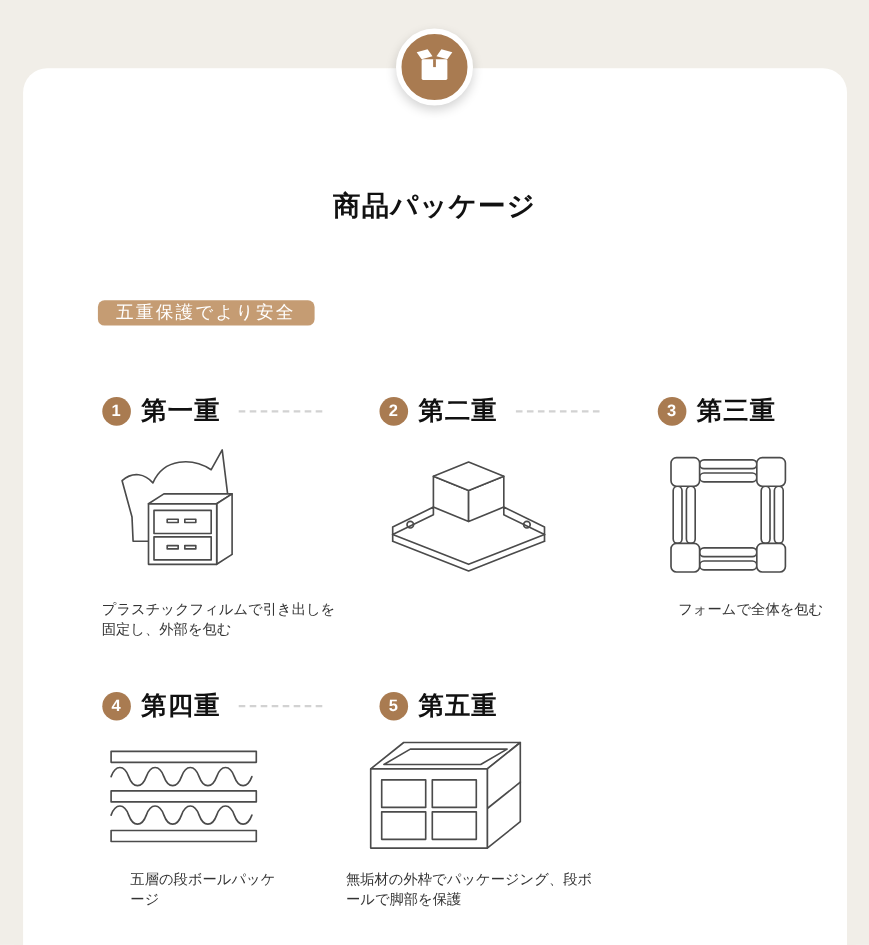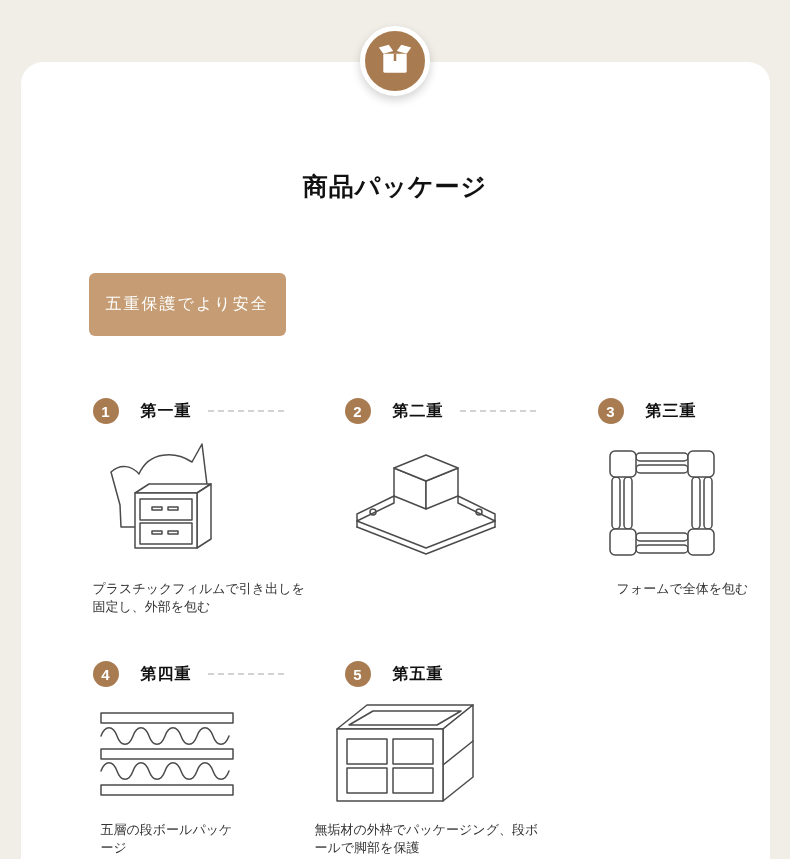--- a/index.html
+++ b/index.html
@@ -19,37 +19,37 @@
   .card{position:absolute;left:8px;right:8px;top:62px;bottom:-30px;background:var(--card_bg);border-radius:22px;}
   
   .top-badge{position:absolute;left:50%;top:26px;transform:translateX(-50%);width:70px;height:70px;border-radius:50%;
     background:var(--accent);border:5px solid #ffffff;box-shadow:0 4px 10px rgba(0,0,0,.18);
     display:flex;align-items:center;justify-content:center;z-index:3;}
   .top-badge svg{width:36px;height:36px;}
   
   .section-title{margin:108px 0 0 0;text-align:center;font-size:25px;font-weight:bold;color:var(--ink);letter-spacing:1px;}
   
   .protect-badge{display:inline-block;margin:70px 0 0 68px;background:var(--badge_bg);color:#fff;
-    font-size:16px;letter-spacing:2px;padding:21px 17px;border-radius:6px;font-family:Liberation Mono, monospace;}
+    font-size:16px;letter-spacing:2px;padding:1px 17px;border-radius:6px;font-family:Liberation Mono, monospace;}
   
   .grid{display:grid;grid-template-columns:252px 253px 1fr;padding:0 10px 0 72px;}
   .grid-row1{margin-top:62px;}
   .grid-row2{margin-top:46px;}
   .step-header{display:flex;align-items:center;}
   .num{width:26px;height:26px;border-radius:50%;background:var(--accent);color:#fff;font-size:15px;font-weight:bold;
     display:flex;align-items:center;justify-content:center;flex:0 0 26px;}
-  .step-title{margin-left:22px;font-size:16px;font-weight:bold;color:var(--ink);letter-spacing:1px;}
+  .step-title{margin-left:10px;font-size:23px;font-weight:bold;color:var(--ink);letter-spacing:1px;}
   .dash{width:76px;margin-left:16px;border-top:2px dashed var(--dash);height:0;}
   .icon-box{margin-top:12px;height:134px;display:flex;align-items:center;}
   .icon-box2{margin-top:12px;height:112px;display:flex;align-items:center;}
   .cap{margin-top:10px;font-size:13px;color:var(--caption_ink);line-height:1.35;}
   .ml1{margin-left:12px;} .ml2{margin-left:6px;} .ml3{margin-left:8px;} .ml4{margin-left:4px;}
   .cap1{max-width:216px;}
   .cap3{margin-left:8px;text-align:center;}
-  .cap4{max-width:138px;margin-left:8px;}
+  .cap4{max-width:138px;margin-left:26px;}
   .cap5{max-width:230px;}
   .offset-left{margin-left:-30px;}
   svg{display:block;}
   .lineart{stroke:var(--stroke);stroke-width:1.5;fill:none;stroke-linejoin:round;stroke-linecap:round;}
   .fillwhite{fill:#ffffff;}
 </style>
 </head>
 <body>
 
 <div class="page">

